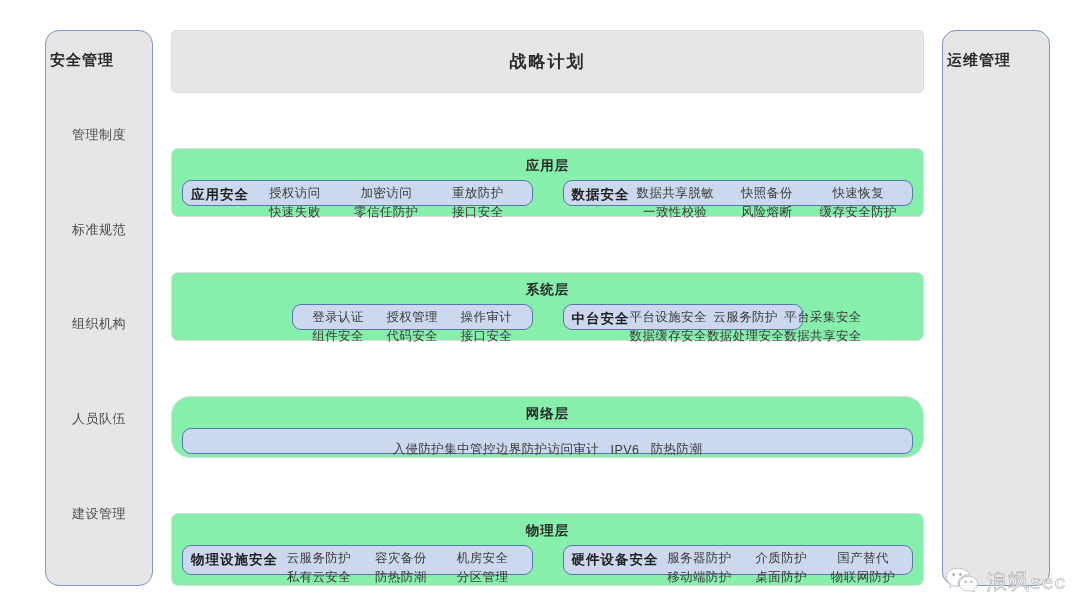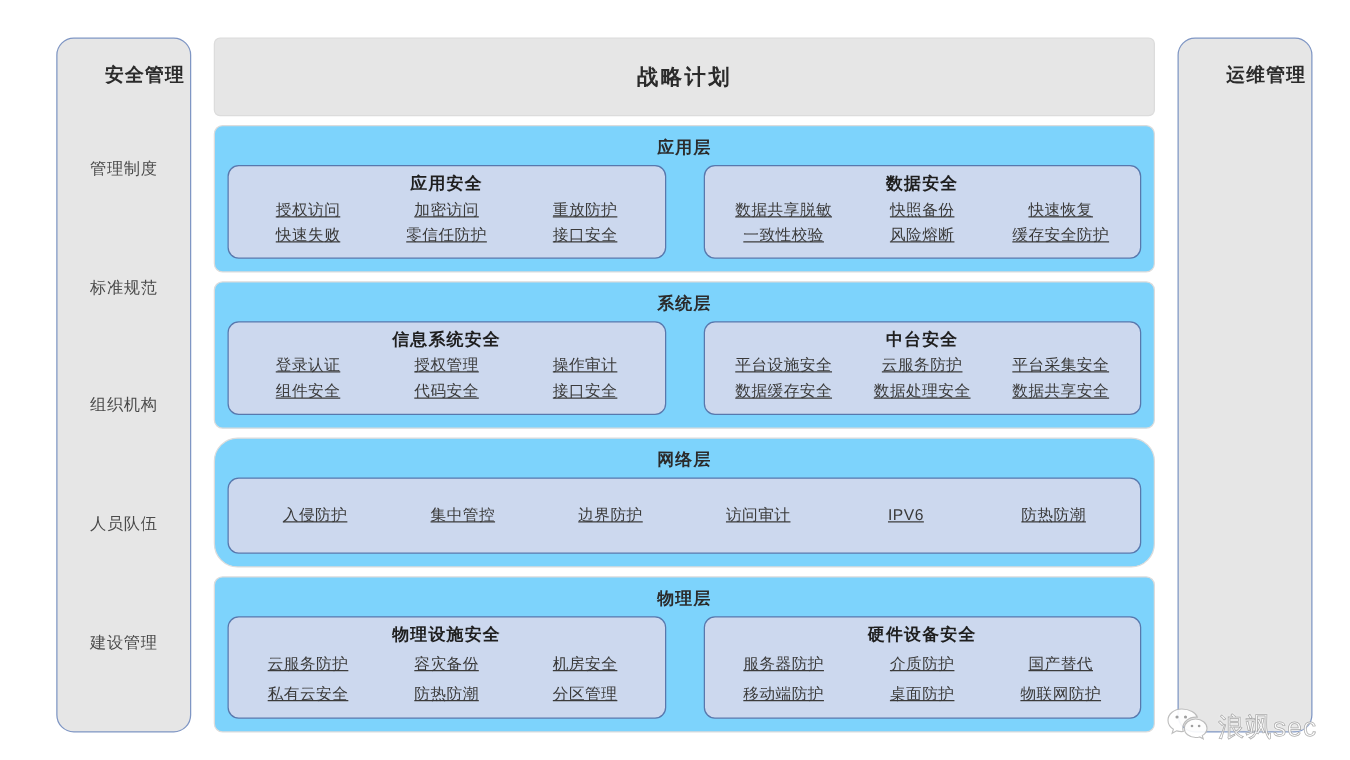--- a/index.html
+++ b/index.html
@@ -31,21 +31,21 @@
   
   .pillar {
     width: 108px;
     flex: 0 0 108px;
     background: #e6e6e6;
     border: 1px solid #7f96c4;
     border-radius: 14px;
     box-sizing: border-box;
     display: flex;
     flex-direction: column;
-    align-items: flex-end;
+    align-items: flex-start;
     padding: 20px 4px 18px 4px;
     position: relative;
   }
   .pillar-title {
     font-size: 15px;
     font-weight: bold;
     color: #2b2b2b;
     letter-spacing: 1px;
     text-align: center;
   }
@@ -67,21 +67,21 @@
     letter-spacing: 0.5px;
     white-space: nowrap;
   }
 
   
   .center {
     flex: 1 1 auto;
     display: flex;
     flex-direction: column;
     margin: 0 18px;
-    gap: 7px;
+    gap: 18px;
     min-width: 0;
   }
 
   .banner {
     background: #e6e6e6;
     border: 1px solid #dcdcdc;
     border-radius: 5px;
     height: 63px;
     flex: 0 0 63px;
     display: flex;
@@ -90,31 +90,32 @@
     box-sizing: border-box;
   }
   .banner-title {
     font-size: 17px;
     font-weight: bold;
     color: #2b2b2b;
     letter-spacing: 2px;
   }
 
   .layer {
-    background: #7dd3fc;
+    background: #86efac;
     border: 1px solid #dcdcdc;
     border-radius: 7px;
     box-sizing: border-box;
     padding: 6px 10px 10px 10px;
     display: flex;
     flex-direction: column;
     min-height: 0;
+    margin-top: 37px;
   }
   .layer-app    { flex: 1 1 113px; }
-  .layer-sys    { flex: 1 1 113px; }
+  .layer-sys    { flex: 1 1 113px; align-items: center; }
   .layer-net    { flex: 1 1 100px; border-radius: 19px; }
   .layer-phy    { flex: 1 1 120px; }
 
   .layer-title {
     font-size: 13.5px;
     font-weight: bold;
     color: #2b2b2b;
     text-align: center;
     letter-spacing: 1px;
     padding: 2px 0 5px 0;
@@ -132,40 +133,39 @@
 
   
   .card {
     flex: 1 1 0;
     background: #ccd8ee;
     border: 1px solid #5878ad;
     border-radius: 9px;
     box-sizing: border-box;
     padding: 4px 8px 8px 8px;
     display: flex;
-    flex-direction: column;
+    flex-direction: row;
     min-width: 0;
   }
   .card-title {
     font-size: 13.5px;
     font-weight: bold;
     color: #1f1f1f;
     text-align: center;
     letter-spacing: 1px;
     padding: 1px 0 3px 0;
     flex: 0 0 auto;
   }
   .card-grid {
     flex: 1 1 auto;
     display: grid;
     grid-template-columns: repeat(3, 1fr);
     align-items: center;
     justify-items: center;
     row-gap: 2px;
-    text-decoration: underline;
   }
   .cell {
     font-size: 12.5px;
     color: #3a3a3a;
     white-space: nowrap;
     letter-spacing: 0.4px;
     text-align: center;
   }
 
   
@@ -176,21 +176,21 @@
   .card.wide .card-grid {
     grid-template-columns: repeat(6, 1fr);
     flex: 0 0 auto;
     row-gap: 0;
   }
   .card.wide .cell { font-size: 12.5px; }
 
   
   .watermark {
     position: absolute;
-    right: 26px;
+    right: 14px;
     bottom: 10px;
     display: flex;
     flex-direction: row;
     align-items: center;
     gap: 7px;
     pointer-events: none;
     opacity: 0.92;
   }
   .wm-text {
     font-size: 21px;
@@ -249,21 +249,20 @@
               <div class="cell">缓存安全防护</div>
             </div>
           </div>
         </div>
     </div>
 
     <div class="layer layer-sys">
       <div class="layer-title">系统层</div>
       <div class="layer-body">
           <div class="card">
-            <div class="card-title">信息系统安全</div>
             <div class="card-grid">
               <div class="cell">登录认证</div>
               <div class="cell">授权管理</div>
               <div class="cell">操作审计</div>
               <div class="cell">组件安全</div>
               <div class="cell">代码安全</div>
               <div class="cell">接口安全</div>
             </div>
           </div>
           <div class="card">

